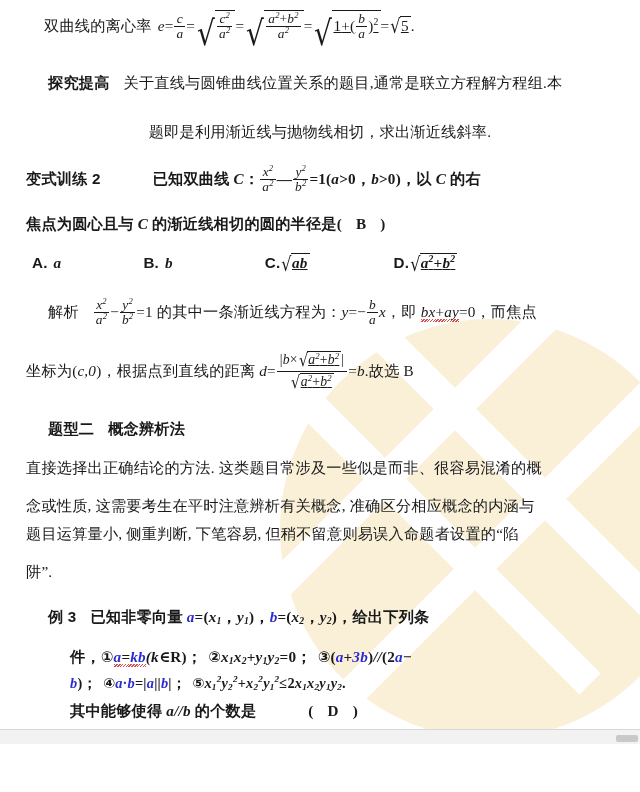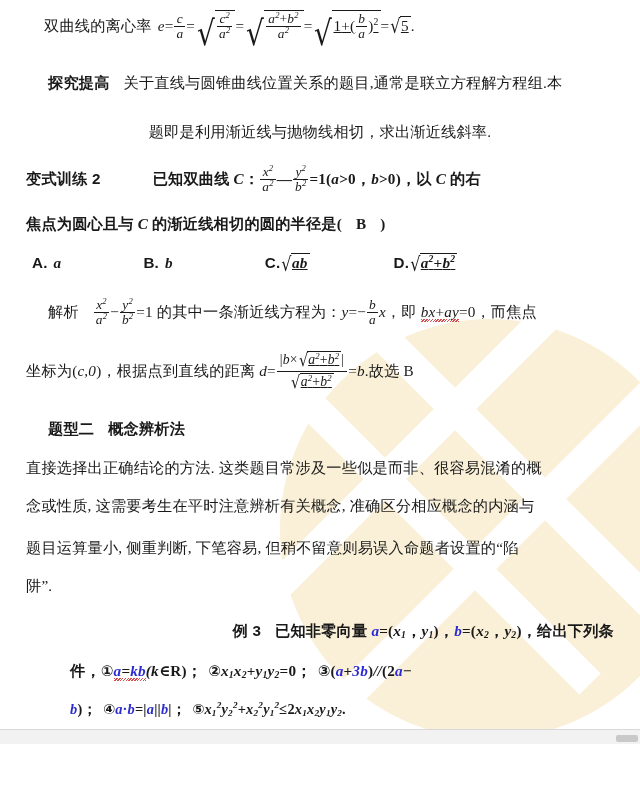--- a/index.html
+++ b/index.html
@@ -201,36 +201,36 @@
     <div class="line ind1" style="margin-top:30px;">
       <span class="hei">题型二</span><span class="sp-m"></span><span class="hei">概念辨析法</span>
     </div>
 
     <div class="line" style="margin-top:23px;">
       <span>直接选择出正确结论的方法. 这类题目常涉及一些似是而非、很容易混淆的概</span>
     </div>
     <div class="line" style="margin-top:23px;">
       <span>念或性质, 这需要考生在平时注意辨析有关概念, 准确区分相应概念的内涵与</span>
     </div>
-    <div class="line" style="margin-top:27px;">
+    <div class="line" style="margin-top:13px;">
       <span>题目运算量小, 侧重判断, 下笔容易, 但稍不留意则易误入命题者设置的“陷</span>
     </div>
     <div class="line" style="margin-top:23px;">
       <span>阱”.</span>
     </div>
 
-    <div class="line ind1" style="margin-top:30px;text-align:right;">
+    <div class="line ind1" style="margin-top:30px;">
       <span class="hei">例 3</span><span class="sp-m"></span><span class="bold">已知非零向量 </span><span class="math bold blue">a</span><span class="mathup bold">=(</span><span class="math bold"><span>x</span><sub>1</sub></span><span class="bold">，</span><span class="math bold"><span>y</span><sub>1</sub></span><span class="bold">)，</span><span class="math bold blue">b</span><span class="mathup bold">=(</span><span class="math bold"><span>x</span><sub>2</sub></span><span class="bold">，</span><span class="math bold"><span>y</span><sub>2</sub></span><span class="bold">)，</span><span class="bold">给出下列条</span>
     </div>
 
     <div class="line ind2" style="margin-top:24px;">
       <span class="bold">件，</span><span class="circnum bold">①</span><span class="squig"><span class="math bold blue">a</span><span class="mathup bold">=</span><span class="math bold blue">kb</span></span><span class="math bold">(k</span><span class="mathup bold">∈</span><span class="mathup bold">R</span><span class="bold">)；</span><span class="sp-s"></span><span class="circnum bold">②</span><span class="math bold"><span>x</span><sub>1</sub><span>x</span><sub>2</sub><span class="mathup">+</span><span>y</span><sub>1</sub><span>y</span><sub>2</sub><span class="mathup">=0；</span></span><span class="sp-s"></span><span class="circnum bold">③</span><span class="bold">(</span><span class="math bold blue">a</span><span class="mathup bold">+</span><span class="math bold blue">3b</span><span class="bold">)</span><span class="bold" style="font-style:italic;">//</span><span class="bold">(2</span><span class="math bold blue">a</span><span class="mathup bold">−</span>
     </div>
 
-    <div class="line ind2" style="margin-top:24px; font-size:14.4px;">
+    <div class="line ind2" style="margin-top:12px; font-size:14.4px;">
       <span class="math bold blue">b</span><span class="bold">)；</span><span class="sp-s"></span><span class="circnum bold">④</span><span class="math bold blue">a</span><span class="mathup bold blue">·</span><span class="math bold blue">b</span><span class="mathup bold">=|</span><span class="math bold blue">a</span><span class="mathup bold">||</span><span class="math bold blue">b</span><span class="bold">|；</span><span class="sp-s"></span><span class="circnum bold">⑤</span><span class="math bold"><span>x</span><sub>1</sub><sup>2</sup><span>y</span><sub>2</sub><sup>2</sup><span class="mathup">+</span><span>x</span><sub>2</sub><sup>2</sup><span>y</span><sub>1</sub><sup>2</sup><span class="mathup">≤2</span><span>x</span><sub>1</sub><span>x</span><sub>2</sub><span>y</span><sub>1</sub><span>y</span><sub>2</sub><span class="mathup">.</span></span>
     </div>
 
     <div class="line ind2" style="margin-top:12px;">
       <span class="bold">其中能够使得 </span><span class="math bold">a</span><span class="bold" style="font-style:italic;">//</span><span class="math bold">b</span><span class="bold"> 的个数是</span><span class="sp-xl"></span><span class="bold">(</span><span class="sp-m"></span><span class="bold">D</span><span class="sp-m"></span><span class="bold">)</span>
     </div>
 
   </div>
 
   <div id="page-gap"></div>

